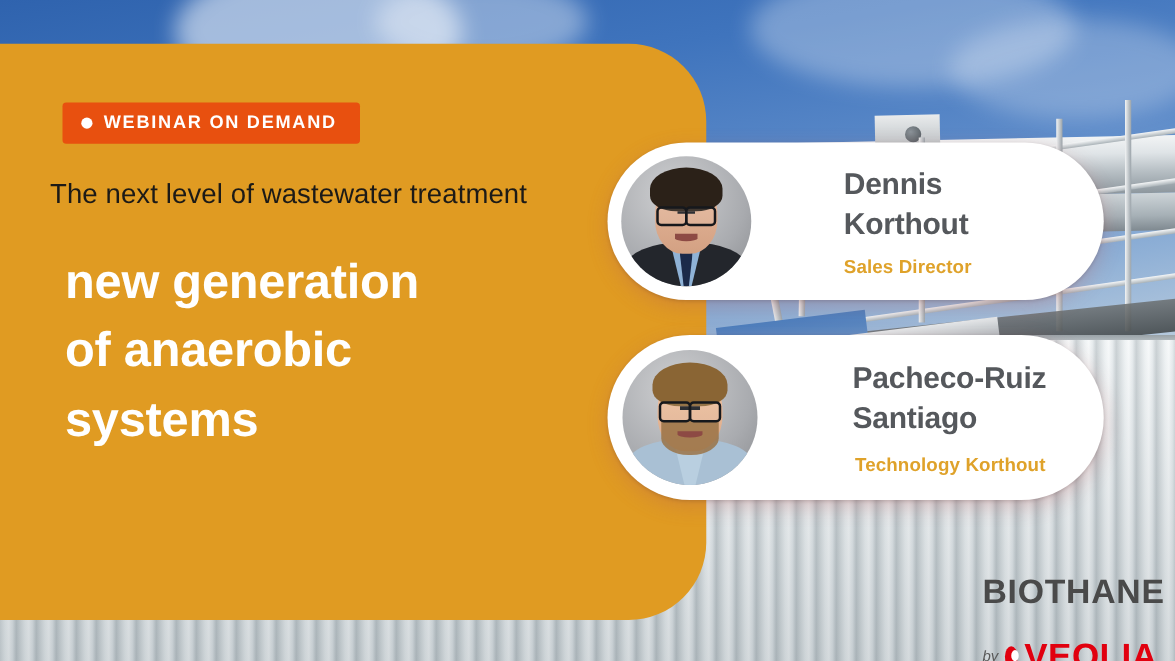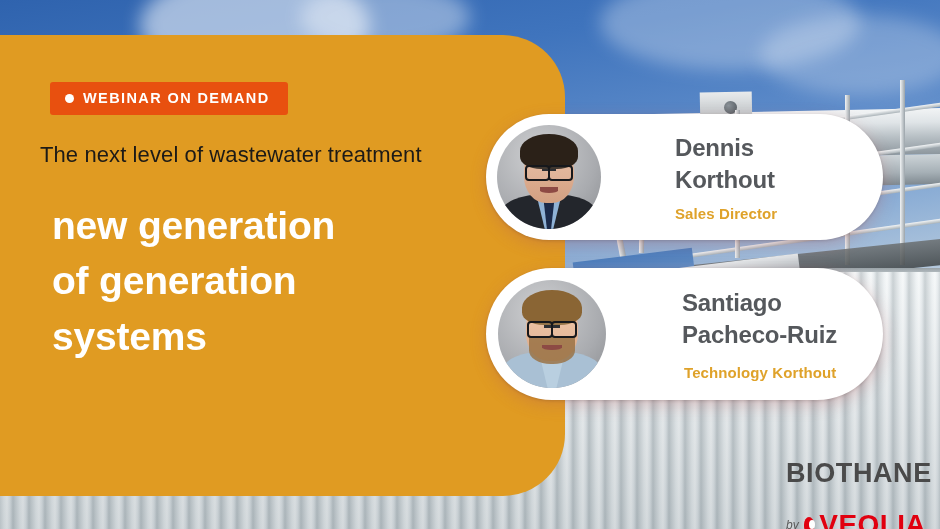--- a/index.html
+++ b/index.html
@@ -231,21 +231,21 @@
 
   <div class="badge">
     <span class="badge-dot"></span>
     <span class="badge-text">WEBINAR ON DEMAND</span>
   </div>
 
   <div class="subtitle">The next level of wastewater treatment</div>
 
   <div class="headline">
     <span class="hl">new generation</span>
-    <span class="hl">of generation</span>
+    <span class="hl">of anaerobic</span>
     <span class="hl">systems</span>
   </div>
 
   <div class="card card-1">
     <div class="avatar av-1 p1c">
       <div class="face">
         <div class="suit"></div>
         <div class="shirt"></div>
         <div class="tie"></div>
         <div class="neck"></div>
@@ -277,22 +277,22 @@
         <div class="hair"></div>
         <div class="mouth"></div>
         <div class="bridge"></div>
         <div class="glasses">
           <span class="lens l"></span>
           <span class="lens r"></span>
         </div>
       </div>
     </div>
     <div class="card-text">
+      <span class="sp-name">Pacheco-Ruiz</span>
       <span class="sp-name">Santiago</span>
-      <span class="sp-name">Pacheco-Ruiz</span>
       <span class="sp-role">Technology Korthout</span>
     </div>
   </div>
 
   <div class="logo">
     <div class="logo-main">BIOTHANE</div>
     <div class="logo-sub">
       <span class="logo-by">by</span>
       <span class="veolia-mark"></span>
       <span class="veolia-word">VEOLIA</span>

